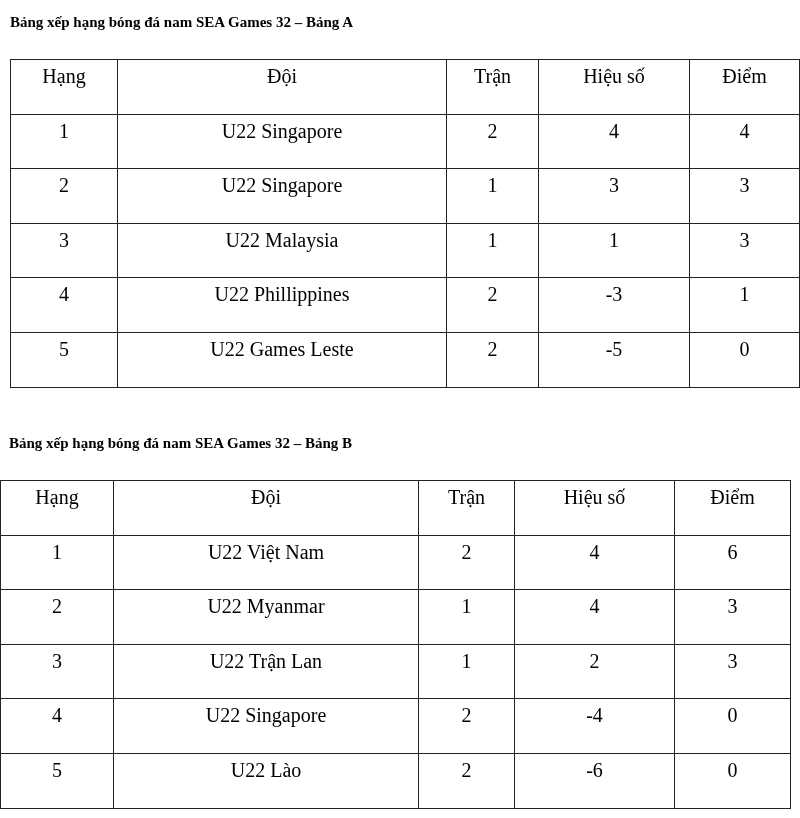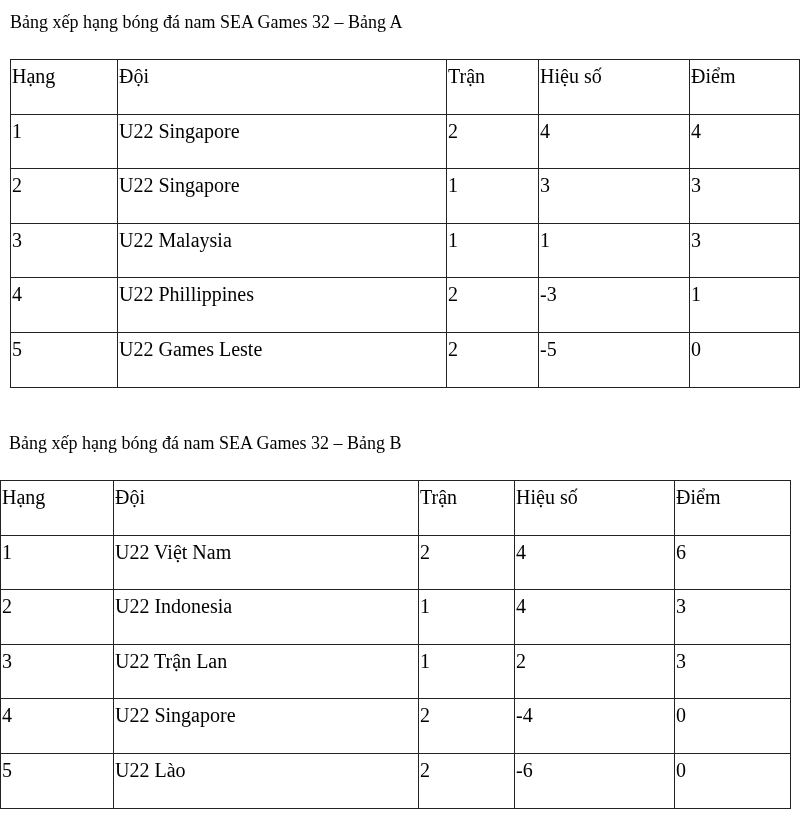--- a/index.html
+++ b/index.html
@@ -1,38 +1,39 @@
 <!DOCTYPE html>
 <html><head>
   <meta charset="utf-8">
   <style>
     html, body { margin: 0; padding: 0; background: #ffffff; }
     body {
       width: 800px; height: 818px; position: relative; overflow: hidden;
       font-family: "Liberation Serif", "DejaVu Serif", serif; color: #000;
     }
     .title {
-      position: absolute; font-weight: normal; font-size: 18px; line-height: 24px;
+      position: absolute; font-weight: bold; font-size: 15px; line-height: 24px;
       white-space: nowrap; margin: 0;
     }
     #title-a { left: 10px; top: 10px; }
     #title-b { left: 9px; top: 431px; }
     table {
       position: absolute; border-collapse: collapse; table-layout: fixed;
       font-size: 20px;
     }
     td {
       border: 1.3px solid #222;
       vertical-align: top;
       padding: 4px 1px 0 1px;
       height: 50px;
       box-sizing: border-box;
       white-space: nowrap;
       overflow: hidden;
       line-height: 24px;
+      text-align: center;
     }
     #table-a { left: 10px; top: 59px; width: 789px; }
     #table-a td { height: 54.6px; }
     #table-b { left: 0px; top: 480px; width: 790px; }
     #table-b td { height: 54.6px; }
   </style>
 </head>
 <body>
 
 <h2 id="title-a" class="title">Bảng xếp hạng bóng đá nam SEA Games 32 – Bảng A</h2>
@@ -111,21 +112,21 @@
     </tr>
     <tr>
       <td>1</td>
       <td>U22 Việt Nam</td>
       <td>2</td>
       <td>4</td>
       <td>6</td>
     </tr>
     <tr>
       <td>2</td>
-      <td>U22 Indonesia</td>
+      <td>U22 Myanmar</td>
       <td>1</td>
       <td>4</td>
       <td>3</td>
     </tr>
     <tr>
       <td>3</td>
       <td>U22 Trận Lan</td>
       <td>1</td>
       <td>2</td>
       <td>3</td>

